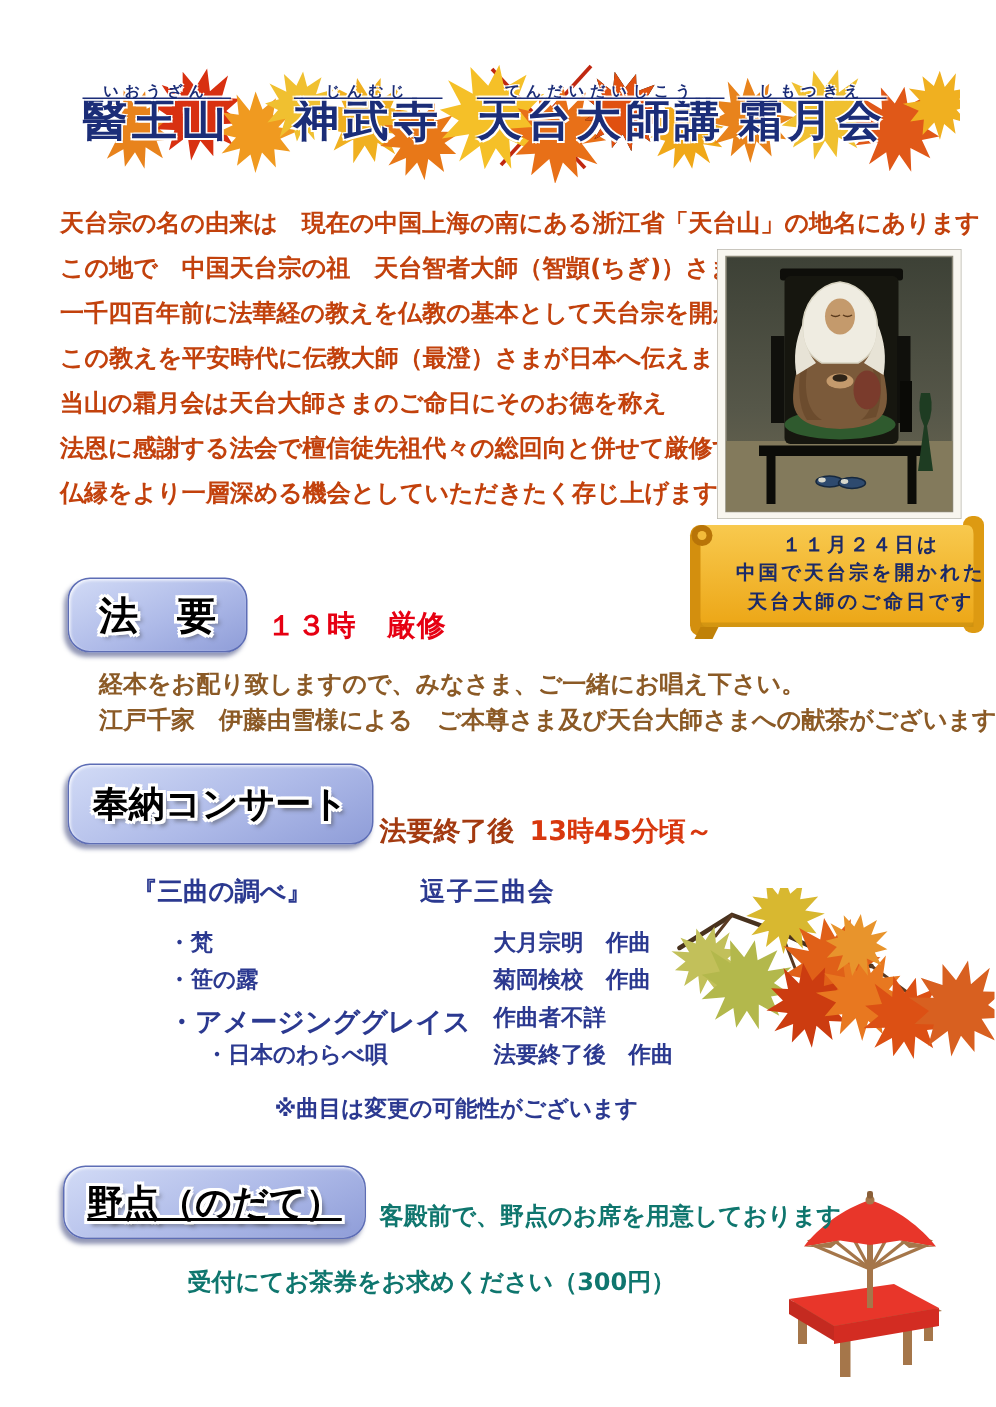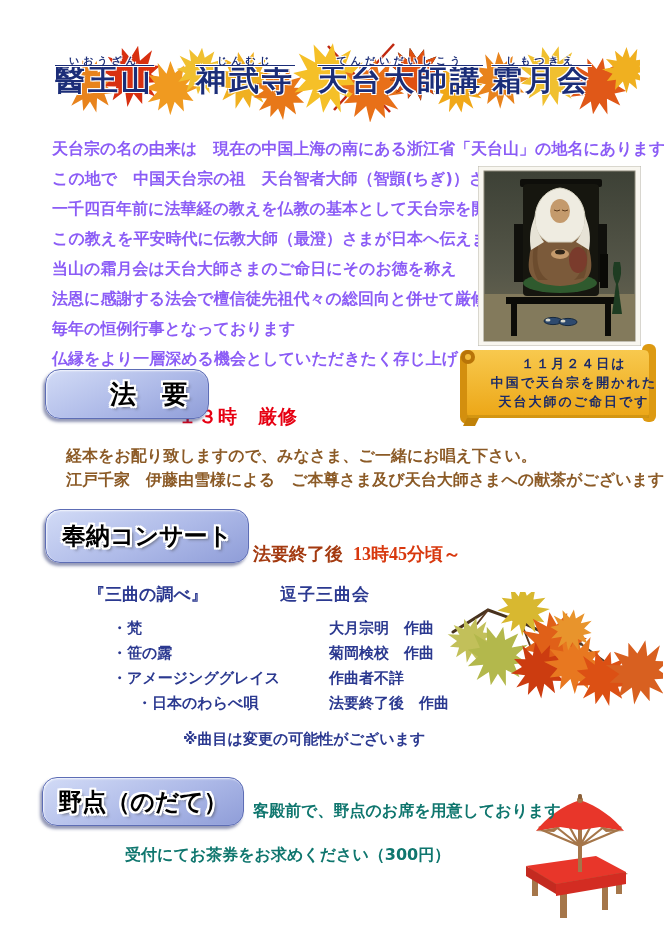--- a/index.html
+++ b/index.html
@@ -16,21 +16,21 @@
     white-space:nowrap;
   }
   .title-part rt{
     font-size:10px;font-weight:bold;letter-spacing:4px;color:#1b2d78;
     text-align:center;
     text-decoration:underline;
   }
   
   .intro{
     position:absolute;left:40px;top:134px;z-index:2;
-    color:#8b5cf6;font-weight:bold;font-size:16px;line-height:30px;margin-left:12px;
+    color:#c2410c;font-weight:bold;font-size:16px;line-height:30px;
   }
   .intro div{white-space:nowrap;}
   
   .heading-box{
     position:absolute;z-index:4;
     background:linear-gradient(155deg,#d2dbf6 0%,#aebae8 55%,#8f9dd8 100%);
     border:1px solid #5d6db5;border-radius:15px;
     box-shadow:-2px 3px 3px rgba(40,50,110,.5), inset 1px 1px 2px rgba(255,255,255,.8);
     display:flex;align-items:center;justify-content:center;
     color:#000;font-weight:bold;white-space:nowrap;
@@ -90,21 +90,20 @@
     <span>霜月会</span><rt>しもつきえ</rt>
   </ruby>
 
   <div class="intro">
     <div>天台宗の名の由来は　現在の中国上海の南にある浙江省「天台山」の地名にあります</div>
     <div>この地で　中国天台宗の祖　天台智者大師（智顗(ちぎ)）さまが</div>
     <div>一千四百年前に法華経の教えを仏教の基本として天台宗を開かれ</div>
     <div>この教えを平安時代に伝教大師（最澄）さまが日本へ伝えました</div>
     <div>当山の霜月会は天台大師さまのご命日にそのお徳を称え</div>
     <div>法恩に感謝する法会で檀信徒先祖代々の総回向と併せて厳修する</div>
-    <div>毎年の恒例行事となっております</div>
     <div>仏縁をより一層深める機会としていただきたく存じ上げます</div>
   </div>
 
   <svg class="abs" style="left:478px;top:166px;z-index:2;" width="163" height="180" viewBox="0 0 163 180">
     <defs>
       <linearGradient id="wallgrad" x1="0" y1="0" x2="0" y2="1">
         <stop offset="0" stop-color="#3d4136"></stop>
           <stop offset="0.6" stop-color="#565749"></stop>
           <stop offset="1" stop-color="#6e6952"></stop>
       </linearGradient>
@@ -161,62 +160,62 @@
     <circle cx="12" cy="15" r="3" fill="#f3bb3a"></circle>
     <path d="M11,76 h12 l-4,8 h-12 Z" fill="#c08108"></path>
     <rect x="11" y="73" width="182" height="3" fill="#c98e10" opacity="0.7"></rect>
   </svg>
   <div class="scroll-text">
     <div>１１月２４日は</div>
     <div>中国で天台宗を開かれた</div>
     <div>天台大師のご命日です</div>
   </div>
 
-  <div class="heading-box" style="left:45px;top:369px;width:118px;height:48px;font-size:26px;padding-left:44px;">
+  <div class="heading-box" style="left:45px;top:385px;width:118px;height:48px;font-size:26px;">
     <span>法　要</span>
   </div>
   <div class="red-time" style="left:178px;top:404px;font-size:19px;letter-spacing:1px;">１３時　厳修</div>
   <div class="brown-note" style="left:66px;top:446px;">経本をお配り致しますので、みなさま、ご一緒にお唱え下さい。</div>
   <div class="brown-note" style="left:66px;top:470px;">江戸千家　伊藤由雪様による　ご本尊さま及び天台大師さまへの献茶がございます</div>
 
   <div class="heading-box" style="left:45px;top:509px;width:202px;height:52px;font-size:24px;">
     <span>奉納コンサート</span>
   </div>
   <div class="red-time" style="left:253px;top:542px;font-size:18px;">
-    <span style="color:#a33a10;">法要終了後</span><span style="display:inline-block;width:10px;"></span><span style="color:#d8380e;font-family:Liberation Serif, serif;">13時45分頃～</span>
+    <span style="color:#a33a10;">法要終了後</span><span style="display:inline-block;width:10px;"></span><span style="color:#d8380e;">13時45分頃～</span>
   </div>
   <div class="navy-text" style="left:88px;top:583px;font-size:17px;">『三曲の調べ』</div>
   <div class="navy-text" style="left:280px;top:583px;font-size:17px;letter-spacing:1px;">逗子三曲会</div>
 
   <div class="navy-text" style="left:112px;top:619px;font-size:15px;">・梵</div>
   <div class="navy-text" style="left:329px;top:619px;font-size:15px;">大月宗明　作曲</div>
   <div class="navy-text" style="left:112px;top:644px;font-size:15px;">・笹の露</div>
   <div class="navy-text" style="left:329px;top:644px;font-size:15px;">菊岡検校　作曲</div>
-  <div class="navy-text" style="left:112px;top:669px;font-size:15px;">・アメージンググレイス</div>
+  <div class="navy-text" style="left:112px;top:669px;font-size:18px;">・アメージンググレイス</div>
   <div class="navy-text" style="left:329px;top:669px;font-size:15px;">作曲者不詳</div>
   <div class="navy-text" style="left:112px;top:694px;font-size:15px;margin-left:25px;">・日本のわらべ唄</div>
   <div class="navy-text" style="left:329px;top:694px;font-size:15px;">法要終了後　作曲</div>
 
   <div class="navy-text" style="left:183px;top:730px;font-size:15px;">※曲目は変更の可能性がございます</div>
 
   <svg class="abs" style="left:443px;top:592px;z-index:1;" width="220" height="118" viewBox="0 0 220 118">
     <path d="M10,40 L45,18 L78,30 L108,44 L138,52" fill="none" stroke="#48321e" stroke-width="3" stroke-linecap="round"></path>
     <path d="M45,18 L34,32 M78,30 L88,56 M108,44 L116,66 M138,52 L168,74" fill="none" stroke="#5a3a22" stroke-width="2" stroke-linecap="round"></path>
     <use href="#maple" transform="translate(28,48) rotate(-18) scale(0.85)" fill="#c2c05a"></use>
     <use href="#maple" transform="translate(54,64) rotate(12) scale(1.15)" fill="#b3b84c"></use>
     <use href="#maple" transform="translate(80,18) rotate(30) scale(0.95)" fill="#d8b830"></use>
     <use href="#maple" transform="translate(112,52) rotate(-10) scale(1.25)" fill="#e06018"></use>
     <use href="#maple" transform="translate(96,78) rotate(24) scale(1.05)" fill="#cc3c10"></use>
     <use href="#maple" transform="translate(132,72) rotate(-28) scale(1.1)" fill="#e87820"></use>
     <use href="#maple" transform="translate(128,38) rotate(8) scale(0.8)" fill="#e8942c"></use>
     <use href="#maple" transform="translate(160,86) rotate(16) scale(1.05)" fill="#dc5014"></use>
     <use href="#maple" transform="translate(196,80) rotate(-20) scale(1.2)" fill="#d86020"></use>
   </svg>
 
-  <div class="heading-box" style="left:42px;top:777px;width:200px;height:47px;font-size:24px;">
+  <div class="heading-box" style="left:42px;top:777px;width:200px;height:47px;font-size:24px;text-decoration:underline;">
     <span>野点（のだて）</span>
   </div>
   <div class="olive-note" style="left:253px;top:801px;">客殿前で、野点のお席を用意しております</div>
   <div class="olive-note" style="left:125px;top:845px;">受付にてお茶券をお求めください（300円）</div>
 
   <svg class="abs" style="left:518px;top:794px;z-index:1;" width="120" height="134" viewBox="0 0 120 134">
 
     <rect x="14" y="78" width="6" height="24" fill="#a5764a"></rect>
     <rect x="98" y="80" width="6" height="20" fill="#a5764a"></rect>
     <rect x="42" y="98" width="7" height="26" fill="#a5764a"></rect>

